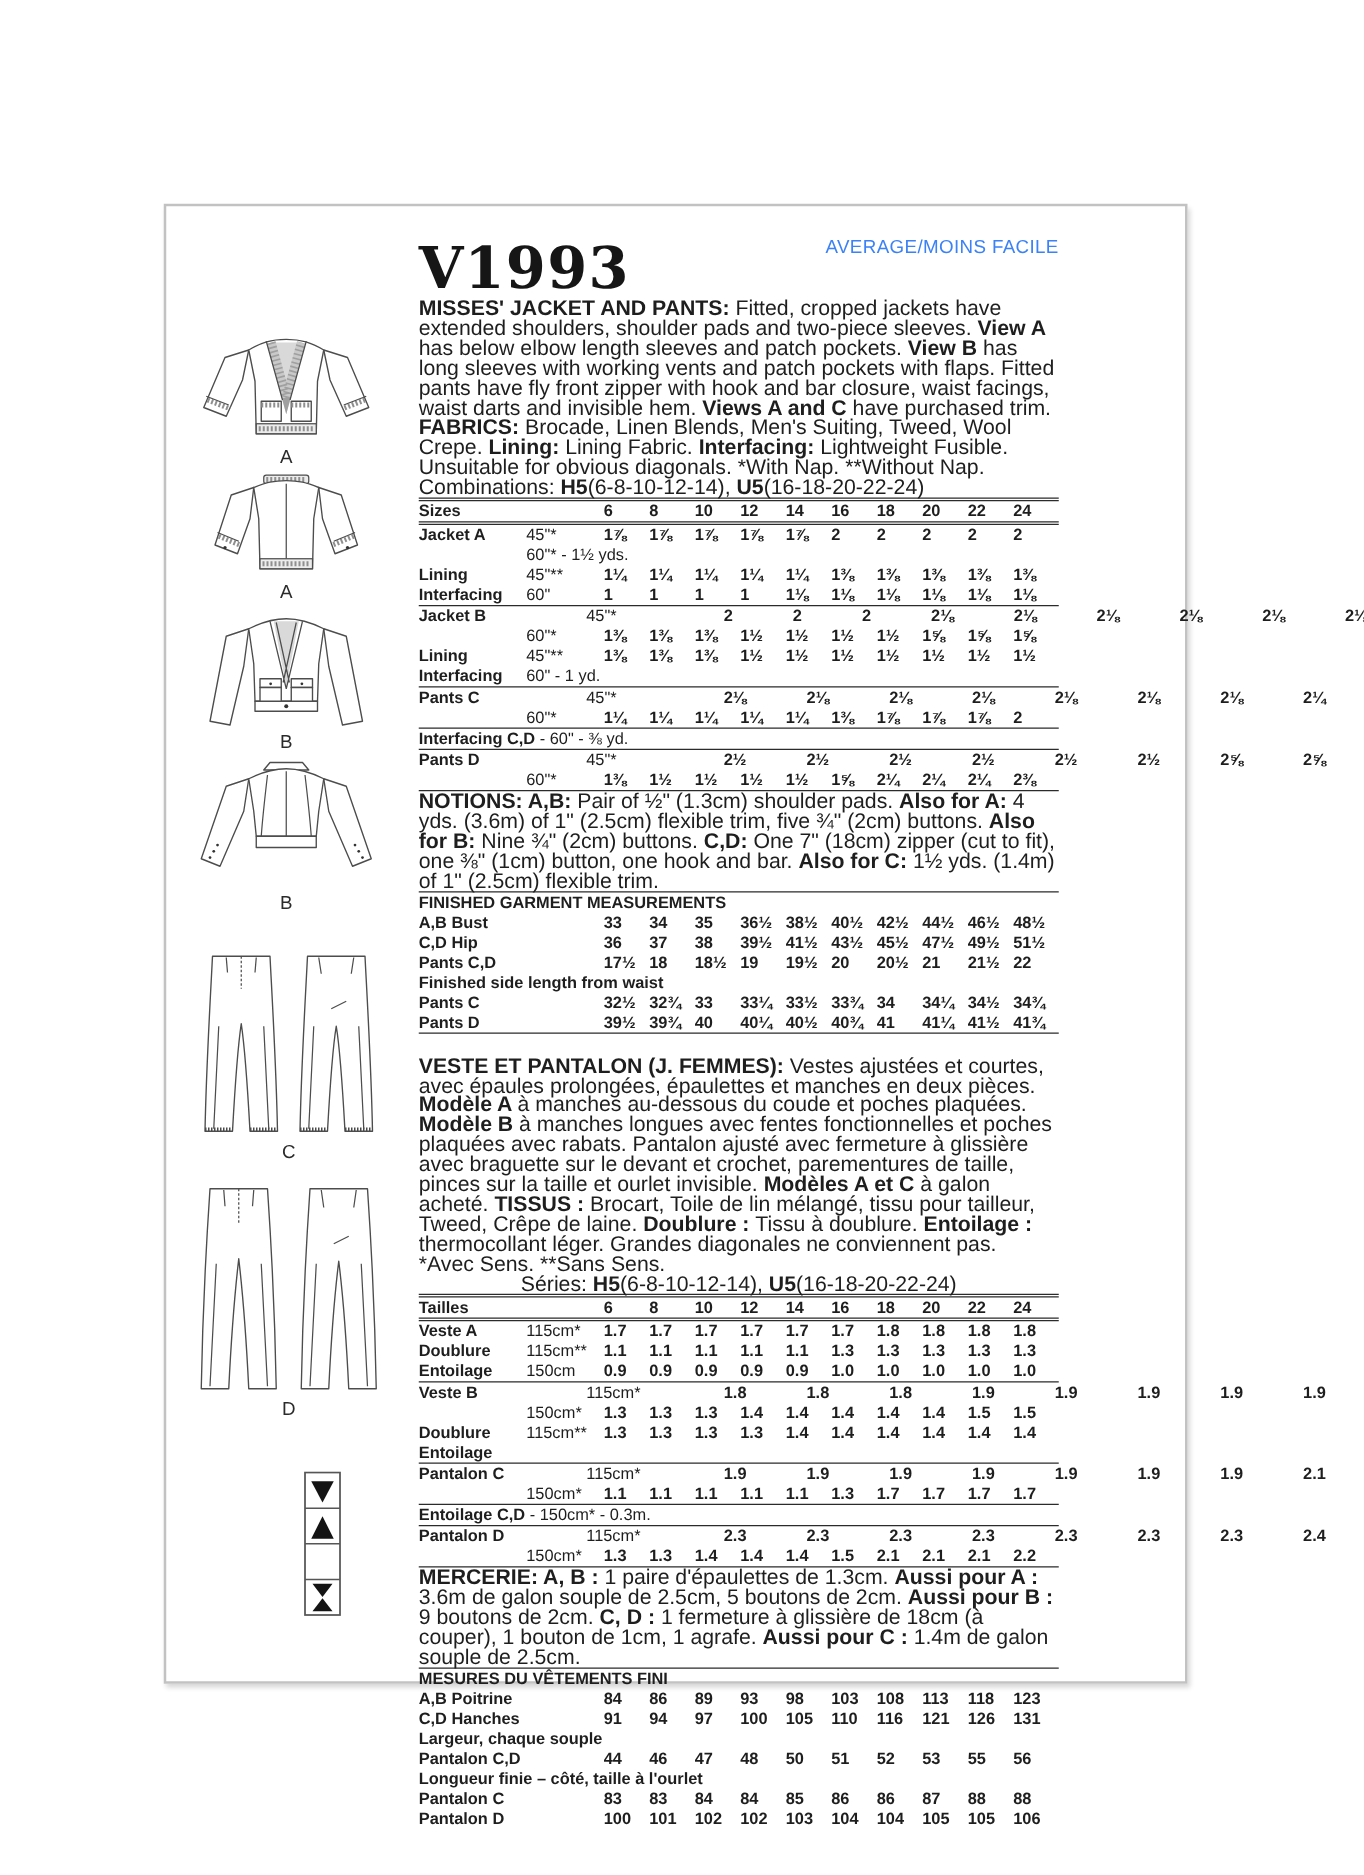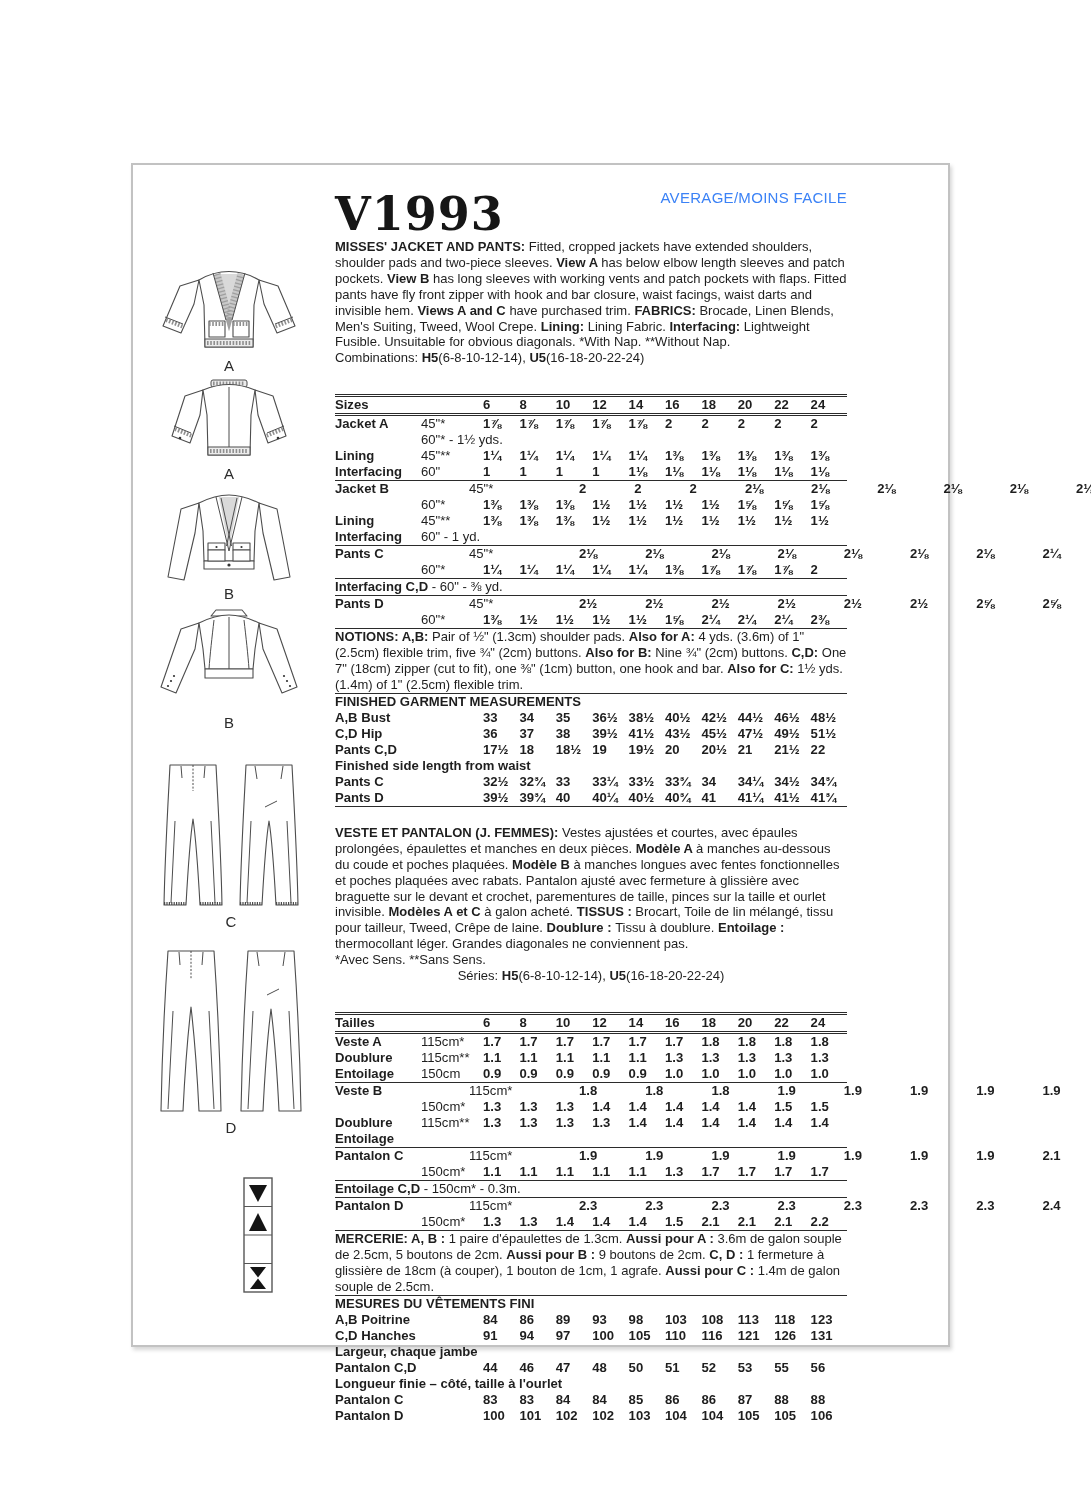--- a/index.html
+++ b/index.html
@@ -14,36 +14,36 @@
     box-shadow:2px 3px 4px rgba(0,0,0,.16);
   }
   
   .content{position:absolute;left:202px;top:24px;width:512px;}
   .titlerow{display:flex;align-items:flex-start;justify-content:space-between;}
   h1.pnum{
     font-family:"DejaVu Serif",serif;font-weight:700;font-size:46px;
     line-height:50px;margin:0;letter-spacing:1px;color:#161616;
   }
   .difficulty{font-size:15px;color:#3b82f6;letter-spacing:.3px;padding-bottom:8px;}
-  p.txt{font-size:13px;line-height:15.9px;margin:0;}
+  p.txt{font-size:17px;line-height:15.9px;margin:0;}
   .b{font-weight:700;}
   .desc-en{margin-top:13px;}
   .combos{margin-top:14px;margin-bottom:2px;}
   .series{margin-top:15px;margin-bottom:2px;text-align:center;}
   
   .ptable{width:100%;font-size:13.1px;}
   .trow{display:grid;grid-template-columns:86px 62px repeat(10,1fr);line-height:16px;}
   .cell{white-space:nowrap;overflow:visible;}
   .lab{grid-column:1;font-weight:700;}
   .lab2{grid-column:1/3;font-weight:700;}
   .wid{grid-column:2;}
   .wide{grid-column:2/-1;}
   .full{grid-column:1/-1;}
   .val{font-weight:700;}
-  .trow.header{border-top:3px double #2b2b2b;border-bottom:3px double #2b2b2b;margin-top:28px;}
+  .trow.header{border-top:3px double #2b2b2b;border-bottom:3px double #2b2b2b;}
   .trow.rt{border-top:1.5px solid #2b2b2b;gap:48px;}
   #yardage-imperial,#yardage-metric{border-bottom:1.5px solid #2b2b2b;}
   #fgm-table,#mesures-table{border-top:1.5px solid #2b2b2b;}
   .desc-fr{border-top:1.5px solid #2b2b2b;padding-top:18px;}
   
   .fig{position:absolute;text-align:center;}
   .fig svg{display:block;margin:0 auto;}
   .fig-label{font-size:15px;color:#2b2b2b;margin-top:2px;}
   .fl{fill:#fff;stroke:#4d4d4d;stroke-width:1.1;stroke-linejoin:round;}
   .ln{fill:none;stroke:#4d4d4d;stroke-width:1;}
@@ -632,21 +632,21 @@
           <span class="cell val">97</span>
           <span class="cell val">100</span>
           <span class="cell val">105</span>
           <span class="cell val">110</span>
           <span class="cell val">116</span>
           <span class="cell val">121</span>
           <span class="cell val">126</span>
           <span class="cell val">131</span>
         </div>
         <div class="trow subhead">
-          <span class="cell full b">Largeur, chaque jambe</span>
+          <span class="cell full b">Largeur, chaque souple</span>
         </div>
         <div class="trow meas">
           <span class="cell lab2">Pantalon C,D</span>
           <span class="cell val">44</span>
           <span class="cell val">46</span>
           <span class="cell val">47</span>
           <span class="cell val">48</span>
           <span class="cell val">50</span>
           <span class="cell val">51</span>
           <span class="cell val">52</span>

